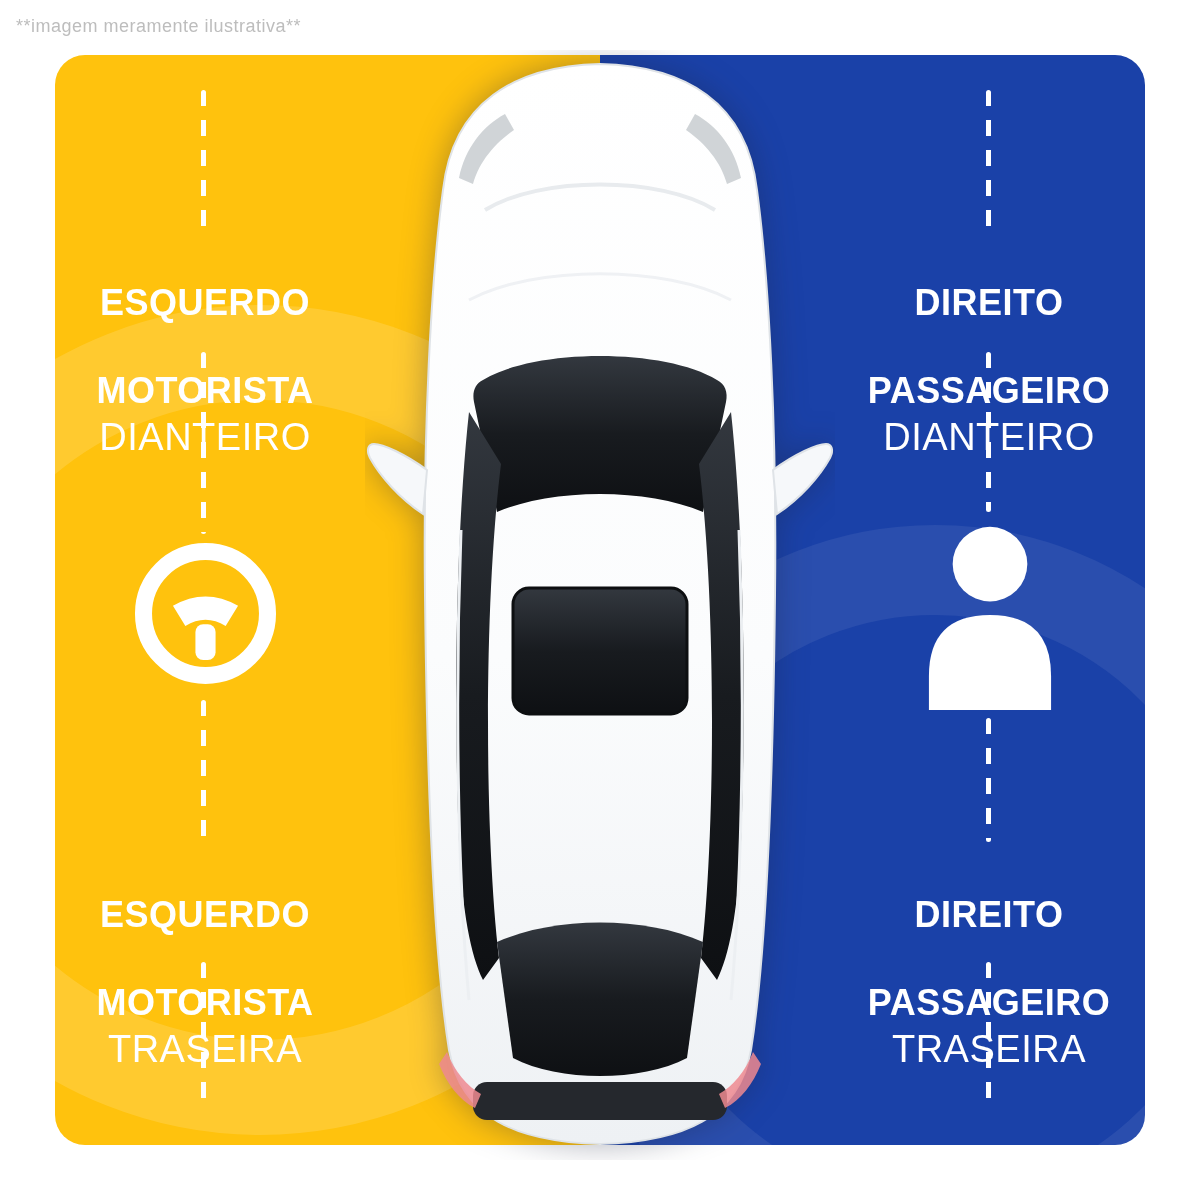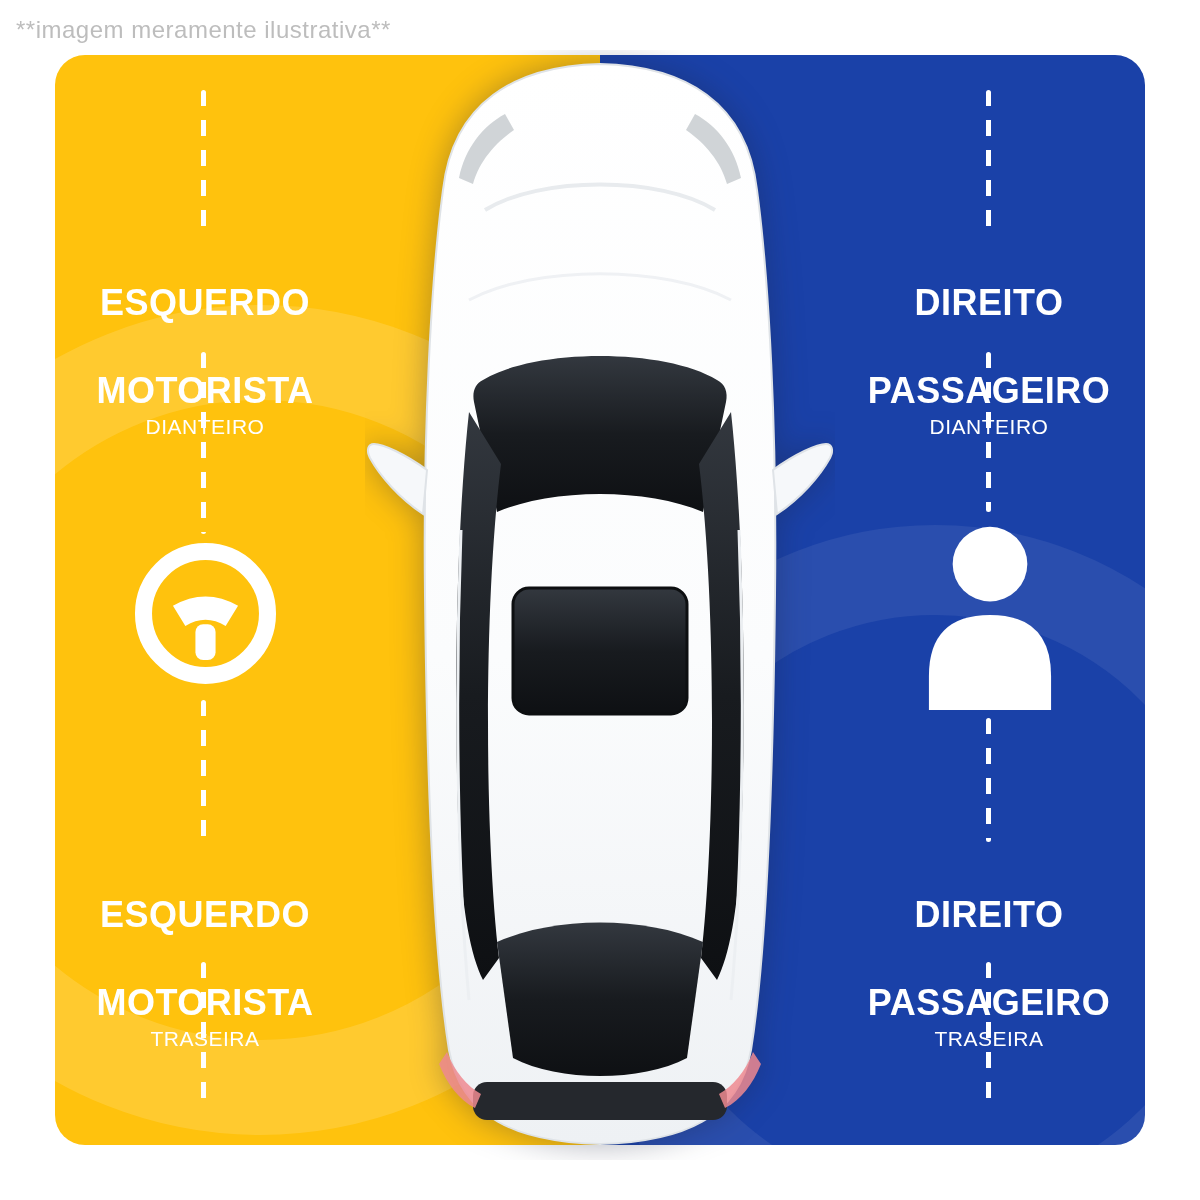--- a/index.html
+++ b/index.html
@@ -1,21 +1,21 @@
 <!DOCTYPE html>
 <html style="--yellow: #FFC20D; --blue: #1A41A8; --text: #FFFFFF; --muted: #BDBDBD;"><head>
 <meta charset="utf-8">
 <style>
   html,body{margin:0;padding:0;background:#ffffff;}
   .canvas{
     position:relative;width:1200px;height:1200px;overflow:hidden;
     font-family:"Liberation Sans", sans-serif;background:#ffffff;
   }
   .disclaimer{
-    position:absolute;left:16px;top:16px;font-size:24px;color:var(--muted,#bdbdbd);
+    position:absolute;left:16px;top:16px;font-size:18px;color:var(--muted,#bdbdbd);
     letter-spacing:.5px;z-index:6;
   }
   .bg{
     position:absolute;left:55px;top:55px;width:1090px;height:1090px;
     border-radius:30px;overflow:hidden;display:flex;z-index:1;
   }
   .half{width:50%;height:100%;position:relative;overflow:hidden;}
   .half.yellow{background:var(--yellow,#FFC20D);}
   .half.blue{background:var(--blue,#1A41A8);}
   
@@ -28,21 +28,21 @@
     border:90px solid rgba(255,255,255,0.07);border-radius:50%;
   }
   .dash{
     position:absolute;width:5px;border-radius:3px;z-index:3;
     background-image:repeating-linear-gradient(to bottom,#ffffff 0 16px,transparent 16px 30px);
   }
   .label{
     position:absolute;width:330px;text-align:center;color:var(--text,#ffffff);z-index:4;
   }
   .label .b{font-weight:700;font-size:36px;line-height:1.16;letter-spacing:.5px;margin-top:46px;}
-  .label .r{font-weight:400;font-size:21px;line-height:1.25;letter-spacing:.5px;margin-top:2px;}
+  .label .r{font-weight:400;font-size:38px;line-height:1.25;letter-spacing:.5px;margin-top:2px;}
   .side-icon{position:absolute;z-index:4;}
   .car{position:absolute;left:365px;top:50px;z-index:5;}
 </style>
 </head>
 <body>
 
 <div class="canvas">
 
   <div class="disclaimer">**imagem meramente ilustrativa**</div>
 

